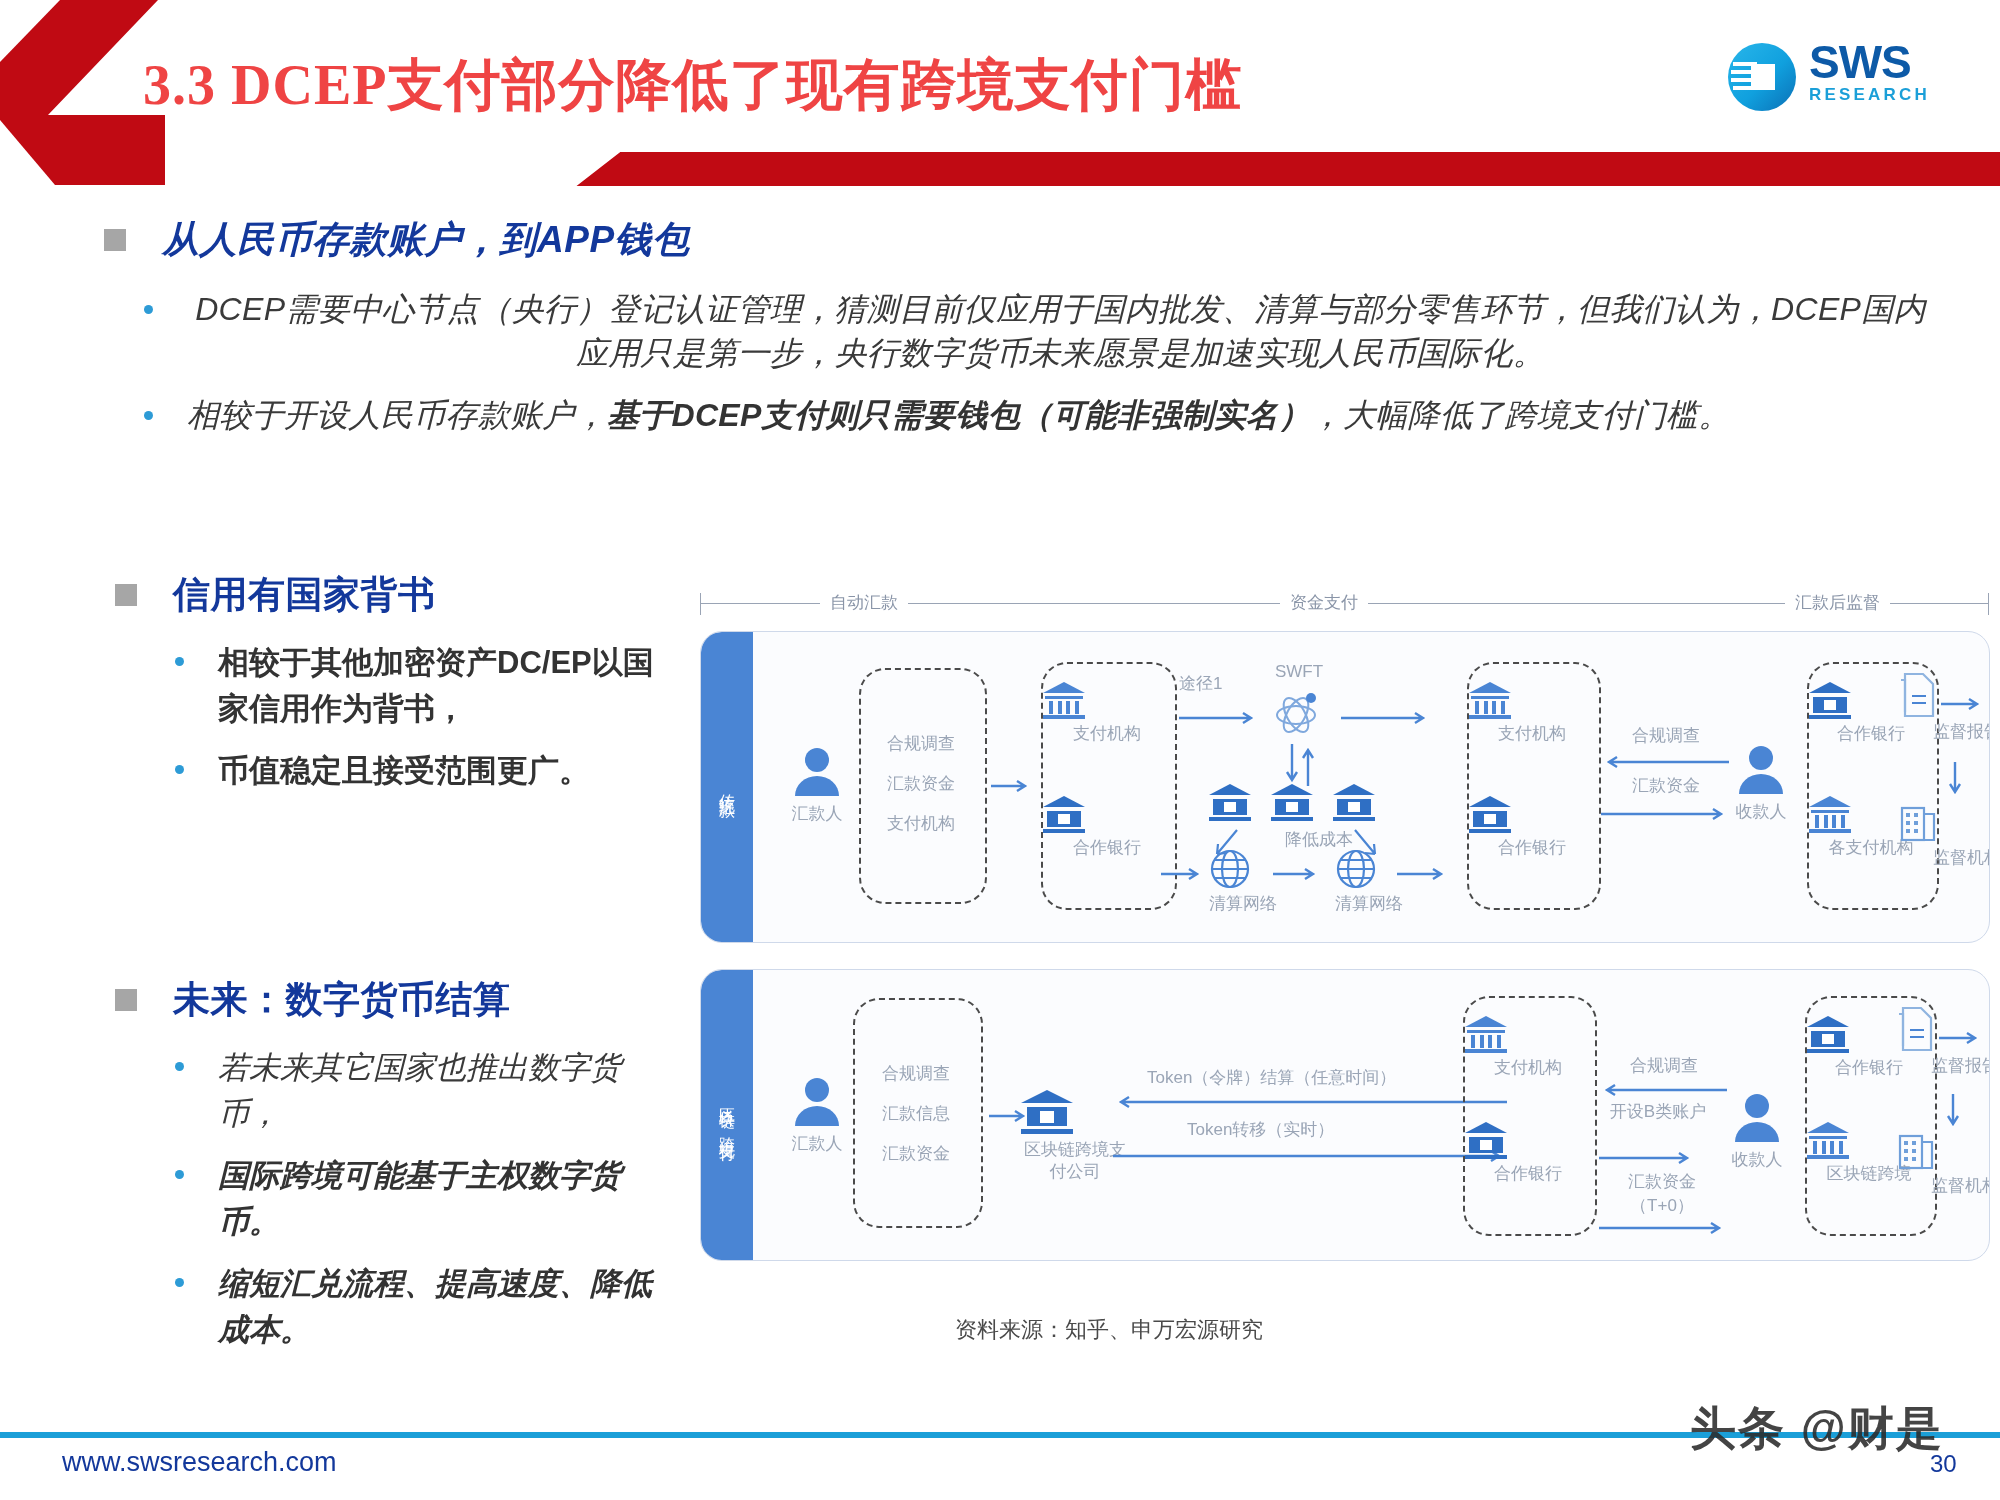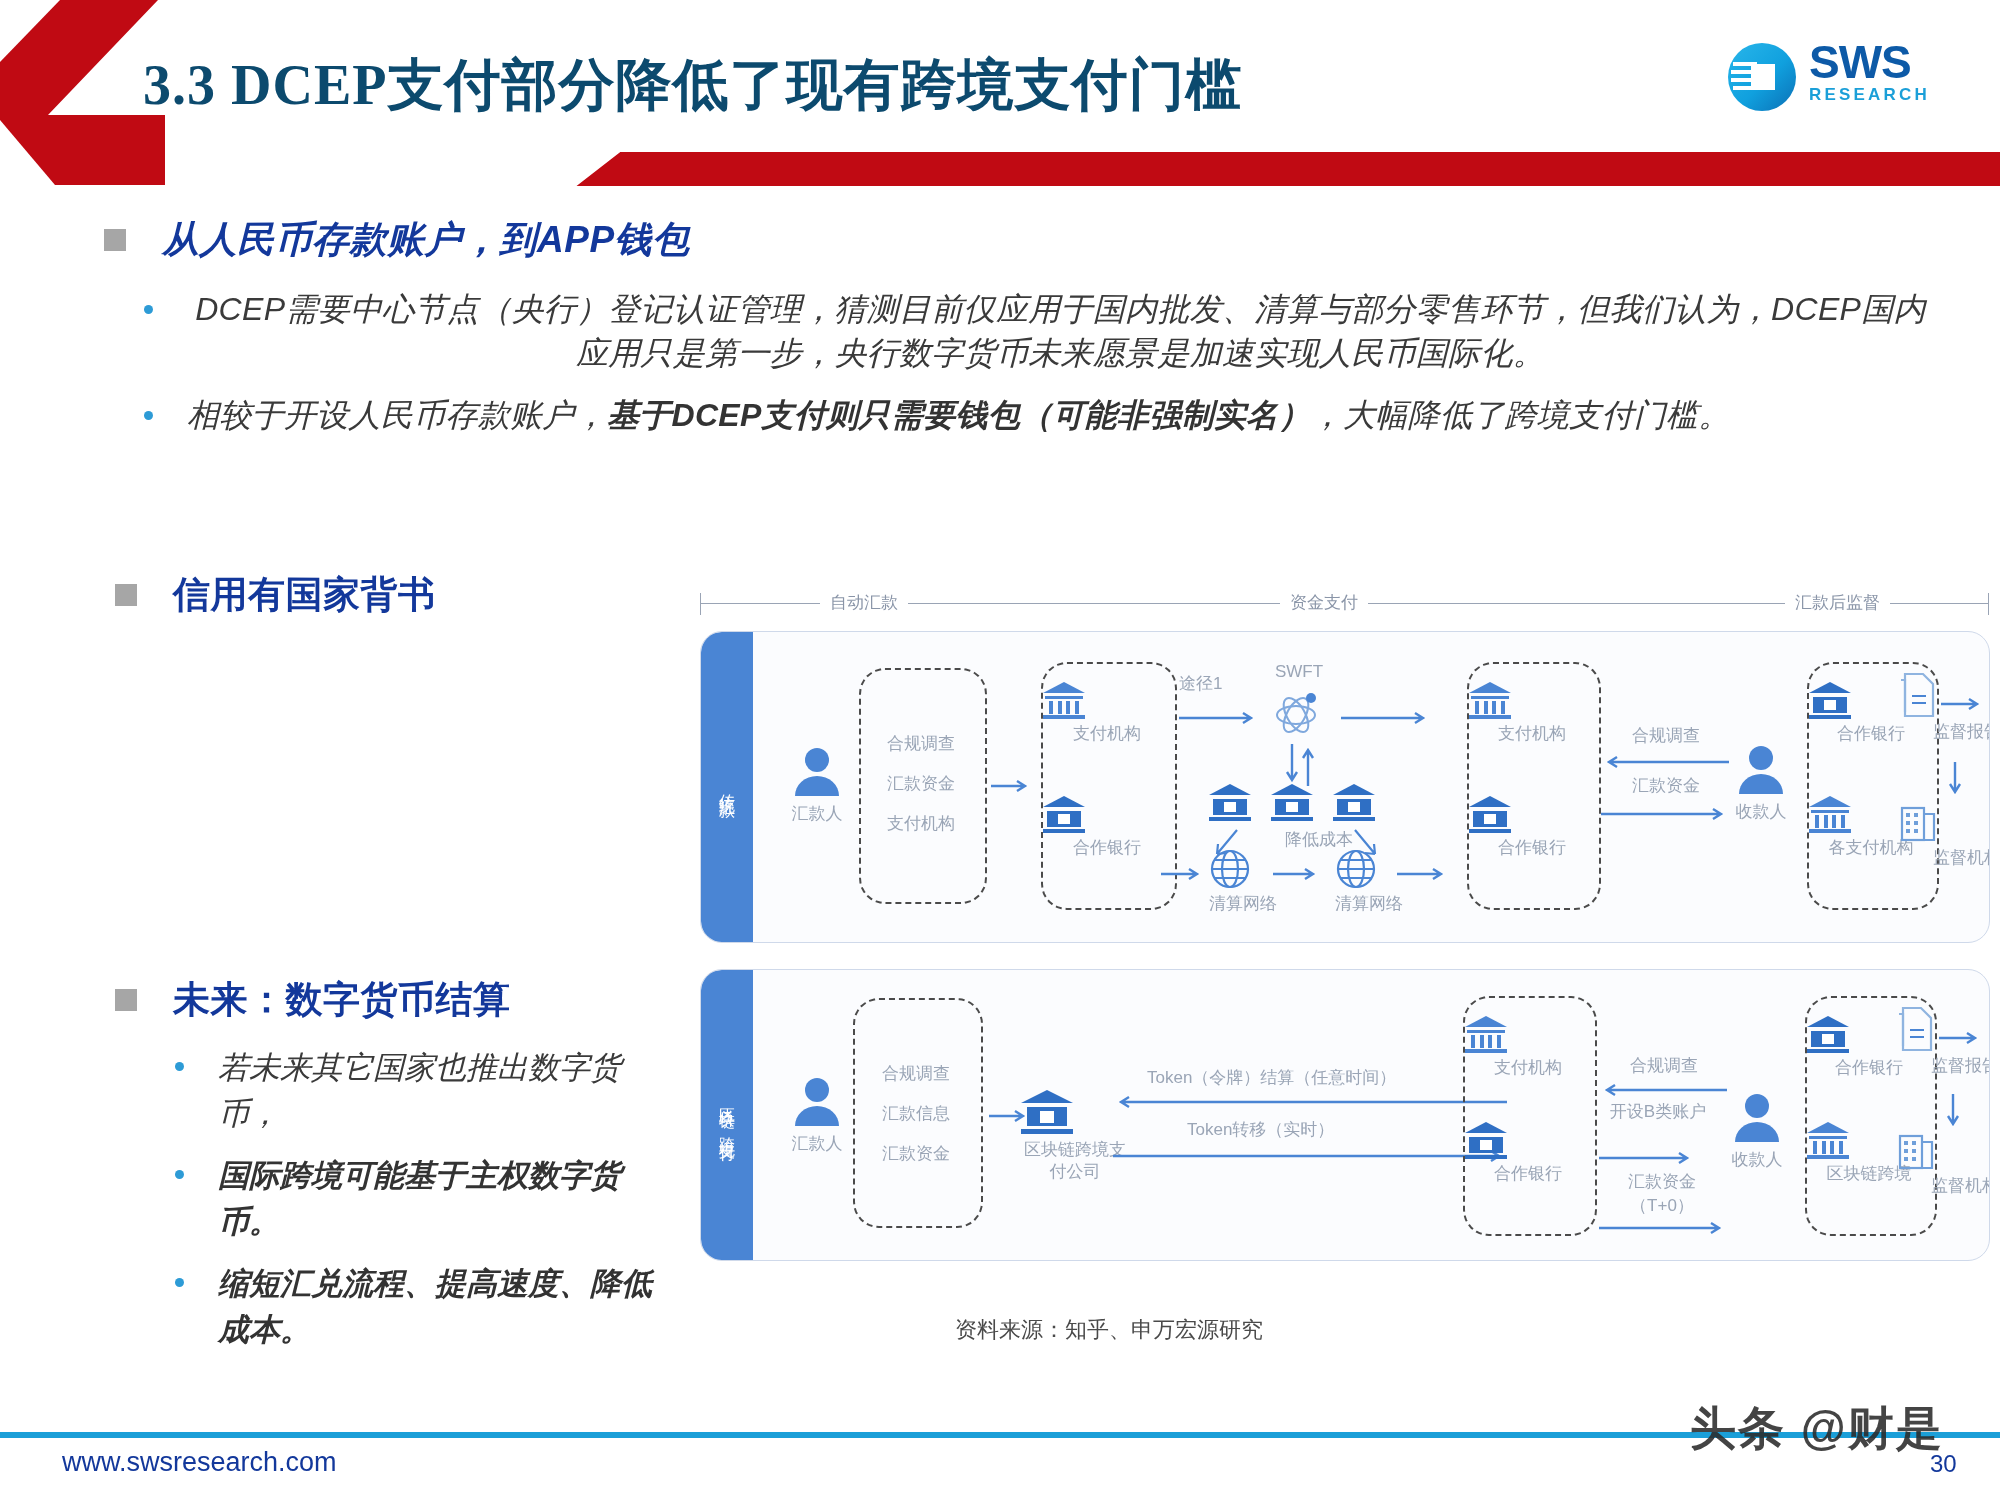--- a/index.html
+++ b/index.html
@@ -15,21 +15,21 @@
   
   .header{position:absolute;left:0;top:0;width:2000px;height:185px;}
   .chev-wrap{position:absolute;left:0;top:0;width:230px;height:185px;}
   .redbar-slant{
     position:absolute;right:0;top:152px;width:1825px;height:34px;
     background:#c00a13;
     clip-path:polygon(0% 100%, 22.0% 100%, 24.4% 0%, 100% 0%, 100% 100%);
   }
   .title{
     position:absolute;left:143px;top:48px;
-    font-size:56px;font-weight:bold;color:#0c4a6e;
+    font-size:56px;font-weight:bold;color:#ef4444;
     letter-spacing:1px;white-space:nowrap;
     font-family:"Liberation Serif","DejaVu Serif",serif;
   }
   .title .cn{font-family:"Liberation Sans","DejaVu Sans",sans-serif;}
 
   
   .logo{position:absolute;left:1725px;top:38px;width:230px;height:78px;}
   .logo-mark{position:absolute;left:0;top:2px;width:74px;height:74px;}
   .logo-txt{position:absolute;left:84px;top:2px;}
   .logo-sws{
@@ -195,20 +195,30 @@
         <span class="bl-txt"><span>相较于开设人民币存款账户，</span><span class="b">基于DCEP支付则只需要钱包（可能非强制实名）</span><span>，大幅降低了跨境支付门槛。</span></span>
       </div>
     </div>
   </div>
 
   <div class="sec" id="sec-credit">
     <div class="sec-head">
       <span class="sq"></span>
       <span class="sec-title">信用有国家背书</span>
     </div>
+    <div class="bullets">
+      <div class="bl">
+        <span class="dot"></span>
+        <span class="bl-txt b">相较于其他加密资产DC/EP以国家信用作为背书，</span>
+      </div>
+      <div class="bl">
+        <span class="dot"></span>
+        <span class="bl-txt b">币值稳定且接受范围更广。</span>
+      </div>
+    </div>
   </div>
 
   <div class="sec" id="sec-future">
     <div class="sec-head">
       <span class="sq"></span>
       <span class="sec-title">未来：数字货币结算</span>
     </div>
     <div class="bullets">
       <div class="bl">
         <span class="dot"></span>

